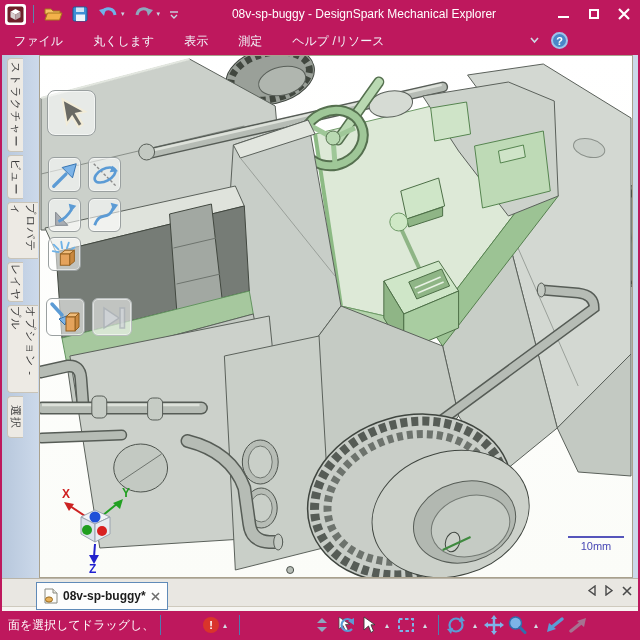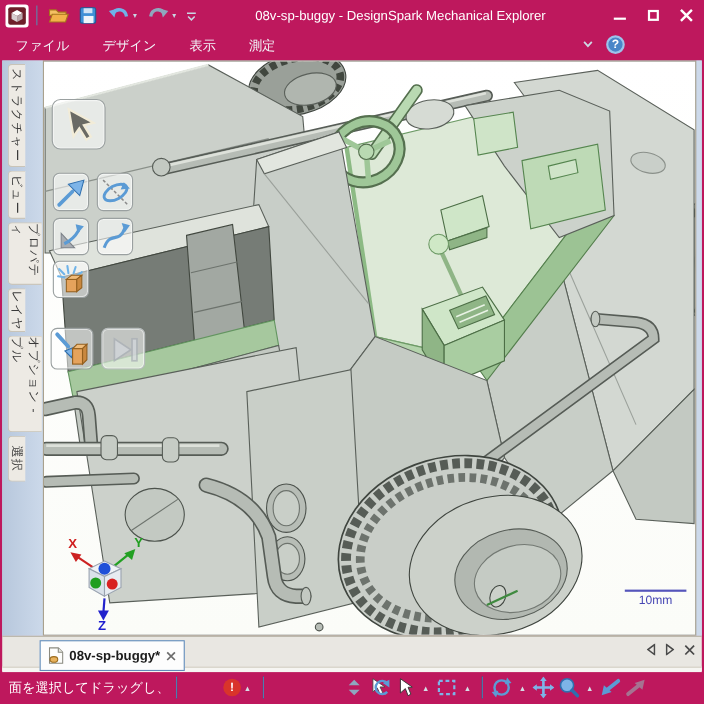--- a/index.html
+++ b/index.html
@@ -130,23 +130,24 @@
       <div class="wb">
         <svg width="12" height="12" viewBox="0 0 12 12">
             <path d="M1 1 L11 11 M11 1 L1 11" stroke="#fff" stroke-width="2.2"></path>
           </svg>
       </div>
     </div>
   </div>
 
   <div class="menubar">
     <div class="menu-item">ファイル</div>
-    <div class="menu-item">デザイン</div>
+    <div class="menu-item">丸くします</div>
     <div class="menu-item">表示</div>
     <div class="menu-item">測定</div>
+    <div class="menu-item">ヘルプ /リソース</div>
     <div class="menu-right">
       <svg width="13" height="13" viewBox="0 0 13 13">
           <path d="M3 4 l3.5 4 l3.5 -4" fill="none" stroke="#cdd8e4" stroke-width="1.6"></path>
         </svg>
       <div class="help-circle">?</div>
     </div>
   </div>
 
   <div class="main">
 

